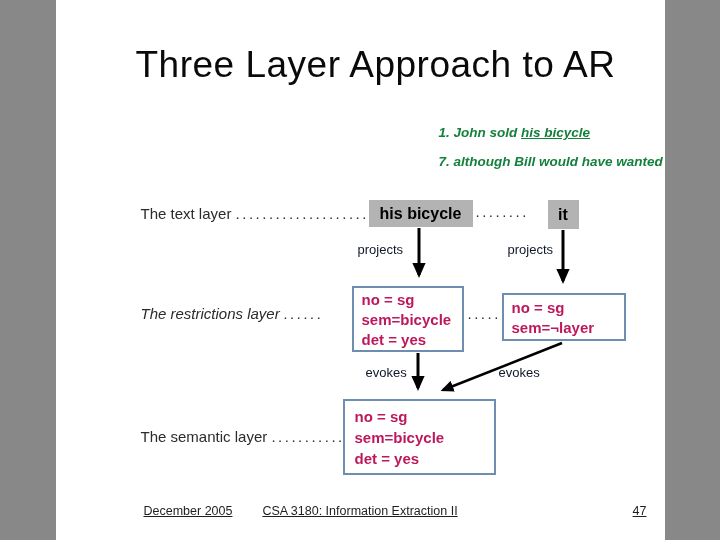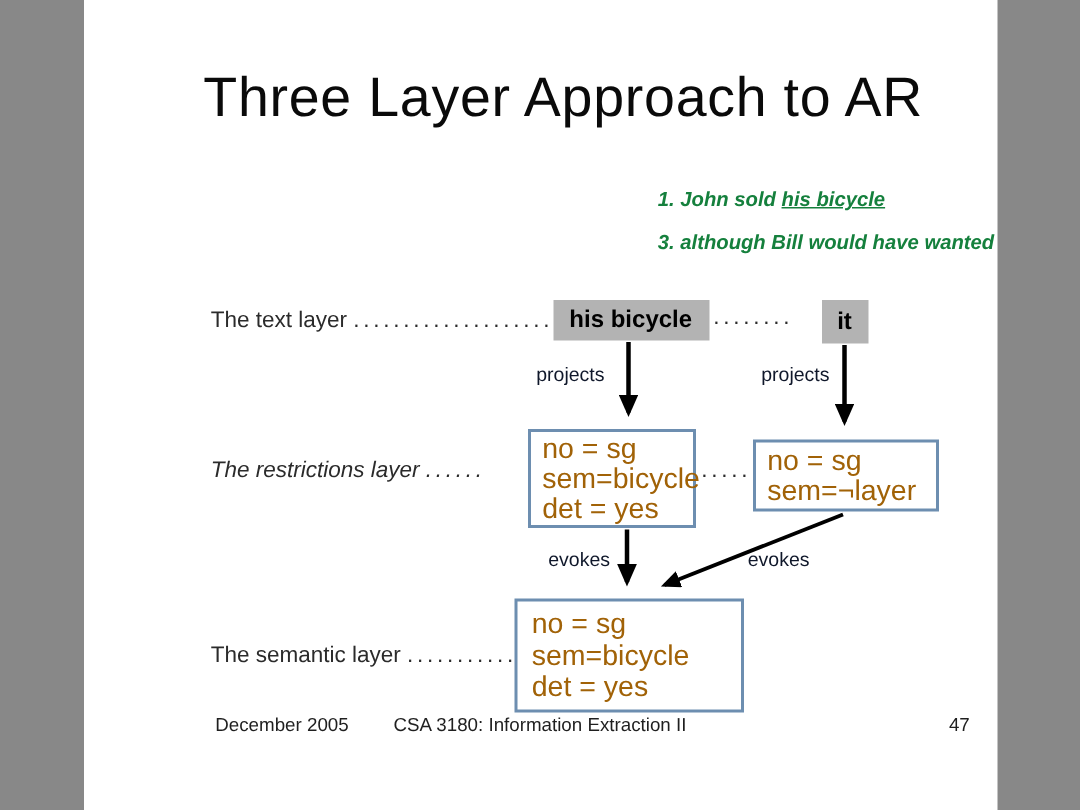--- a/index.html
+++ b/index.html
@@ -45,52 +45,53 @@
     font-size: 16px;
     font-weight: bold;
     display: flex;
     align-items: center;
     justify-content: center;
     white-space: nowrap;
   }
   .bluebox {
     background: #ffffff;
     border: 2px solid #6d8eb0;
-    color: #a16207;
-    font-size: 19px;
-    font-weight: normal;
+    color: #be185d;
+    font-size: 15px;
+    font-weight: bold;
     white-space: nowrap;
   }
   .bluebox div { line-height: 20px; }
   .rel-label {
     font-size: 13px;
     color: #0f172a;
     white-space: nowrap;
   }
   .dots-mid { font-size: 15px; letter-spacing: 2.5px; color: #2b2b2b; }
   .footer-text {
-    top: 476px;
+    top: 504px;
     font-size: 12.5px;
     color: #1f1f1f;
     white-space: nowrap;
+    text-decoration: underline;
   }
   svg.arrows { left: 0; top: 0; pointer-events: none; }
 </style>
 </head>
 <body>
 
 <div class="slide">
 
   <div class="abs title">Three Layer Approach to AR</div>
 
   <div class="abs example" style="top:125px;">
     <span>1. John sold </span><span class="u">his bicycle</span><span></span>
   </div>
   <div class="abs example" style="top:154px;">
-    <span>3. although Bill would have wanted </span><span class="u">it</span><span>.</span>
+    <span>7. although Bill would have wanted </span><span class="u">it</span><span>.</span>
   </div>
 
   <svg class="abs arrows" width="720" height="540">
     <defs>
       <marker id="ah" markerWidth="5" markerHeight="4.4" refX="4" refY="2.2" orient="auto">
         <polygon points="0 0, 5 2.2, 0 4.4" fill="#000"></polygon>
       </marker>
     </defs>
     <line x1="363" y1="228" x2="363" y2="275" stroke="#000" stroke-width="3" marker-end="url(#ah)"></line>
     <line x1="507" y1="230" x2="507" y2="281" stroke="#000" stroke-width="3" marker-end="url(#ah)"></line>

